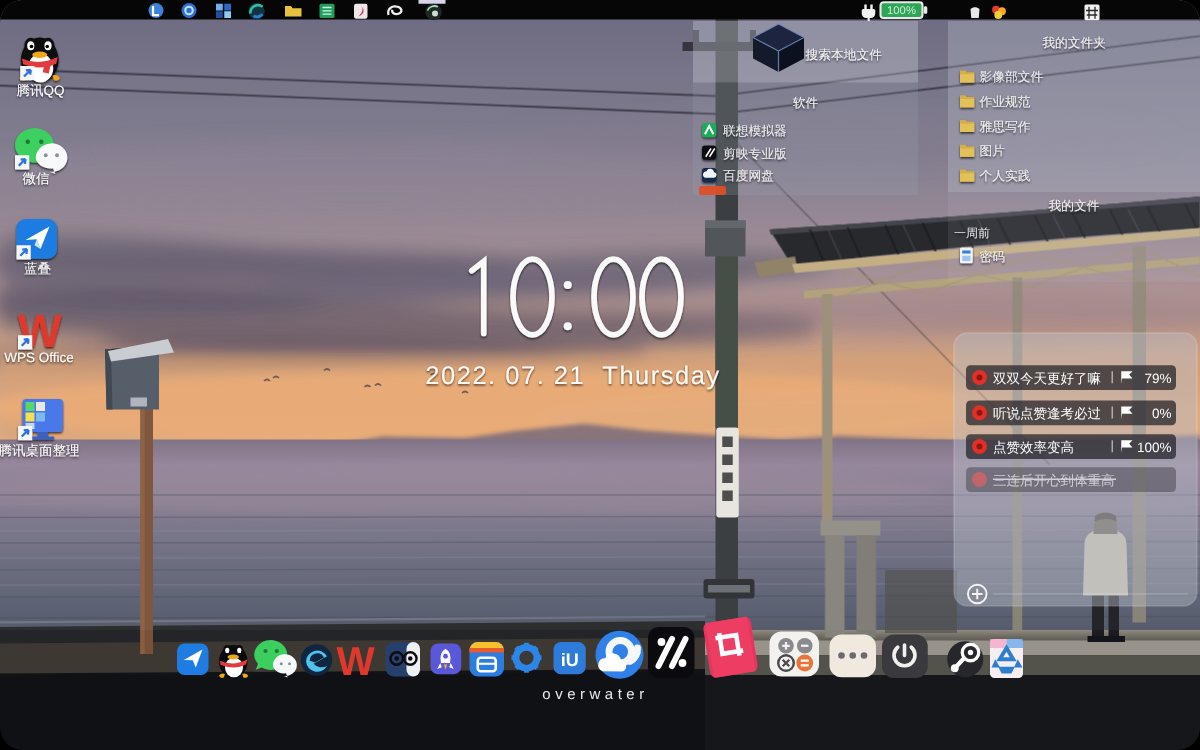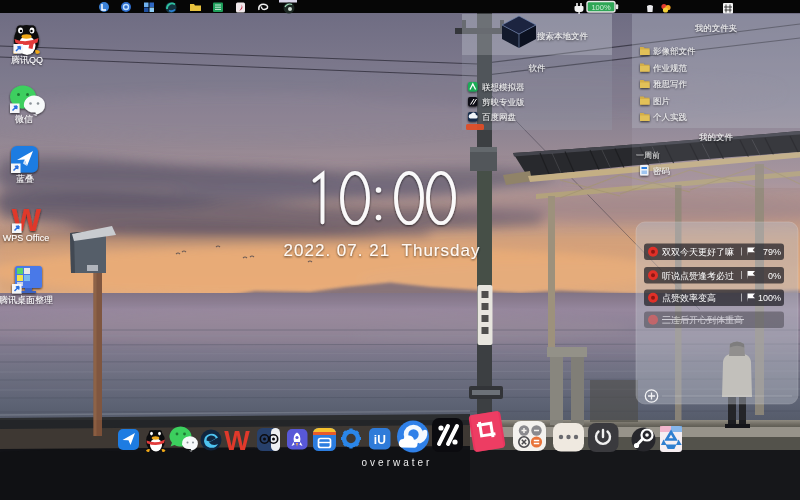--- a/index.html
+++ b/index.html
@@ -1,16 +1,16 @@
 <!DOCTYPE html>
 <html><head>
 <meta charset="utf-8">
 <style>
   html,body{margin:0;padding:0;background:#000;}
-  #screen{position:relative;width:800px;height:500px;overflow:hidden;font-family:"Liberation Sans",sans-serif;}
+  #screen{position:relative;width:800px;height:500px;overflow:hidden;font-family:"Liberation Sans",sans-serif;border-radius:15px;}
   #wall{position:absolute;left:0;top:0;}
   .abs{position:absolute;}
 </style>
 </head>
 <body>
 <div id="screen">
 <svg id="wall" width="800" height="500" viewBox="0 0 800 500">
   <defs>
     <linearGradient id="sky" x1="0" y1="0" x2="0" y2="1">
       <stop offset="0" stop-color="#67657d"></stop>

